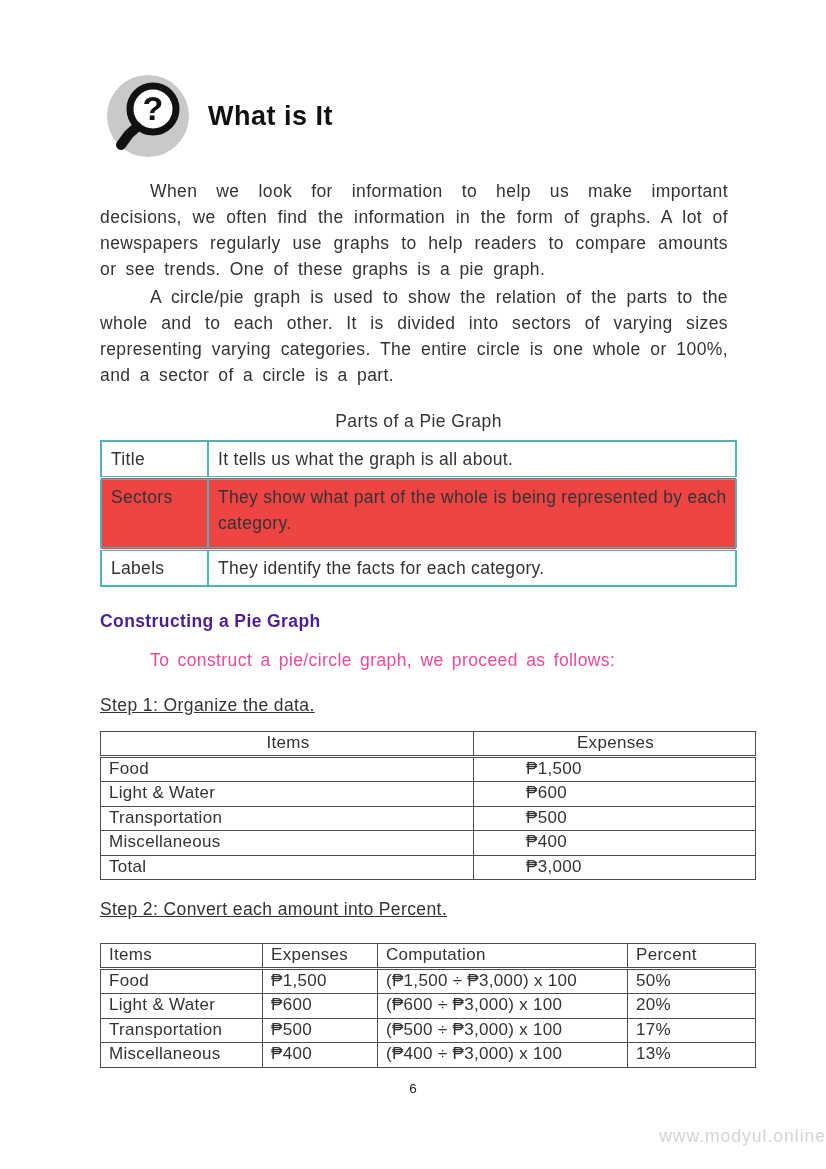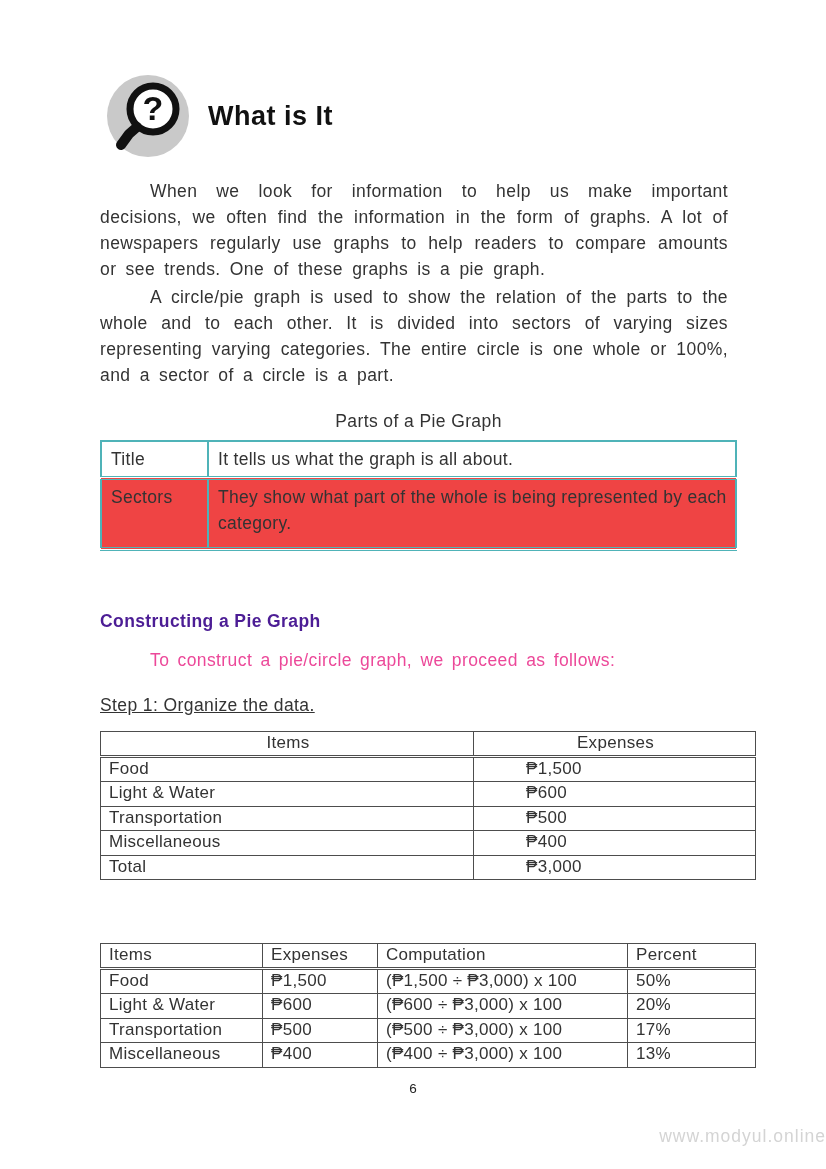--- a/index.html
+++ b/index.html
@@ -142,20 +142,24 @@
   <table class="parts-table">
     <tbody>
       <tr class="plain">
         <td class="col-part">Title</td>
         <td>It tells us what the graph is all about.</td>
       </tr>
       <tr class="hl">
         <td class="col-part">Sectors</td>
         <td>They show what part of the whole is being represented by each category.</td>
       </tr>
+      <tr class="plain">
+        <td class="col-part">Labels</td>
+        <td>They identify the facts for each category.</td>
+      </tr>
     </tbody>
   </table>
 
   <div class="section-heading">Constructing a Pie Graph</div>
   <div class="intro-line"><span class="indent"></span><span>To construct a pie/circle graph, we proceed as follows:</span></div>
   <div class="step-label step1-label">Step 1: Organize the data.</div>
 
   <table class="step-table step1-table">
     <thead>
       <tr>
@@ -180,20 +184,21 @@
         <td>Miscellaneous</td>
         <td class="amount">₱400</td>
       </tr>
       <tr>
         <td>Total</td>
         <td class="amount">₱3,000</td>
       </tr>
     </tbody>
   </table>
 
+  <div class="step-label step2-label">Step 2: Convert each amount into Percent.</div>
 
   <table class="step-table step2-table">
     <thead>
       <tr>
         <th class="c1">Items</th>
         <th class="c2">Expenses</th>
         <th class="c3">Computation</th>
         <th class="c4">Percent</th>
       </tr>
     </thead>

